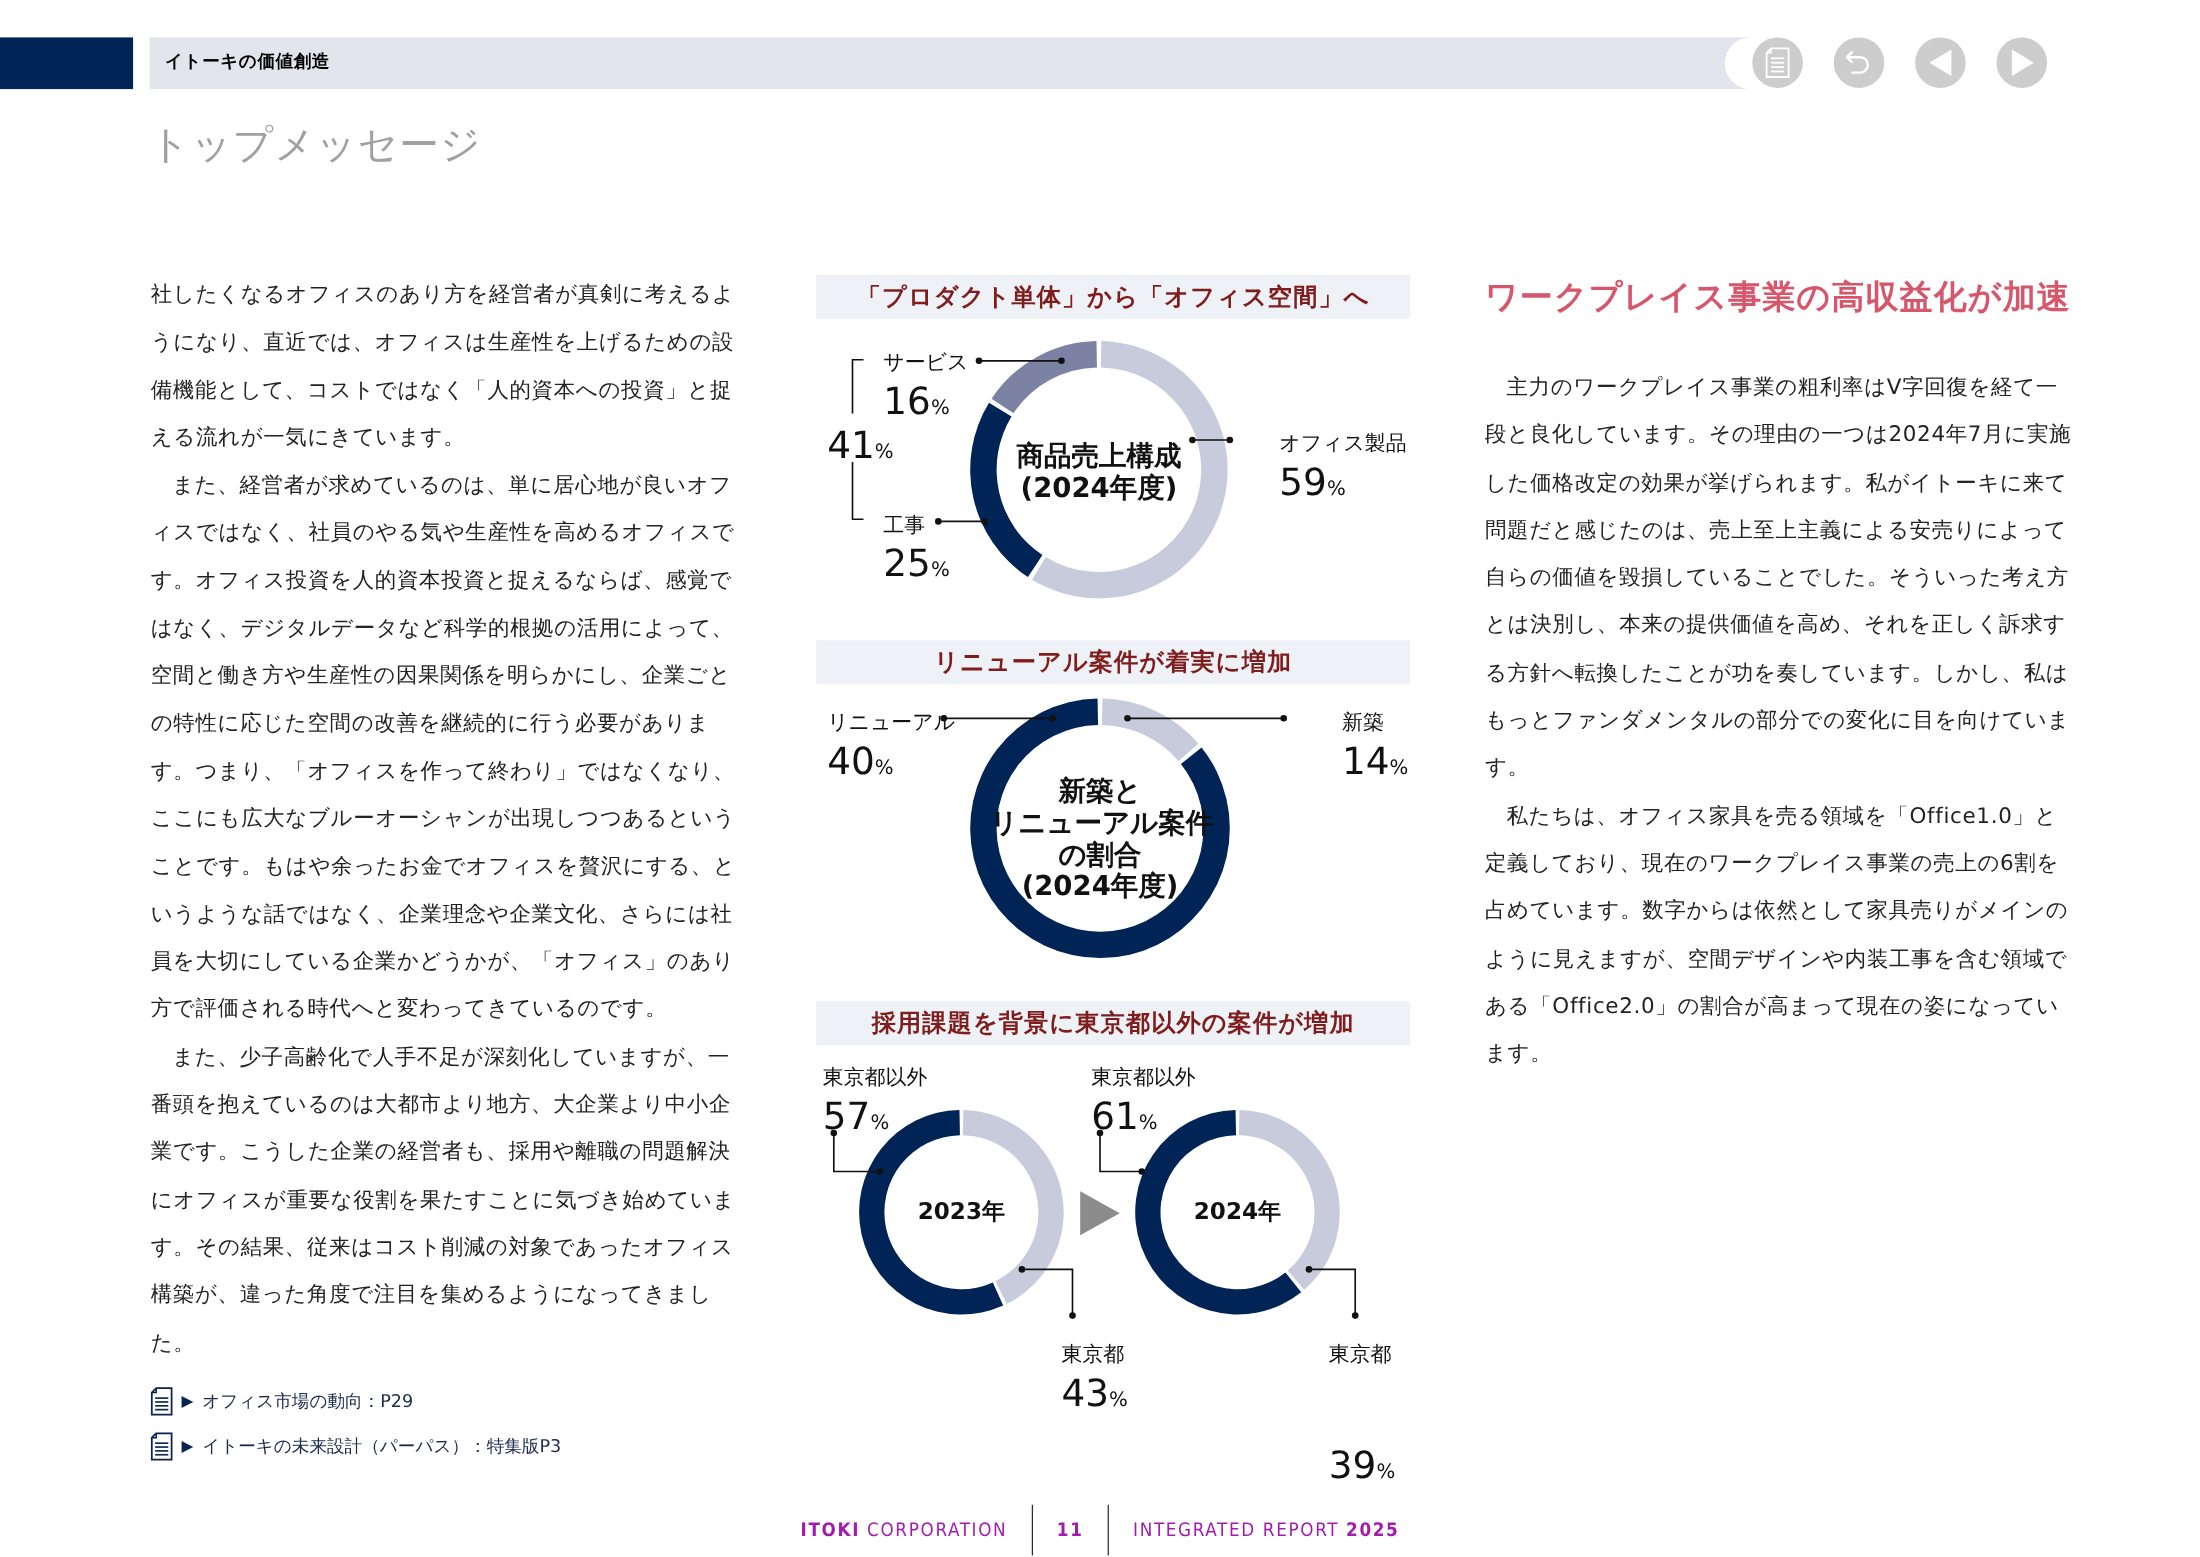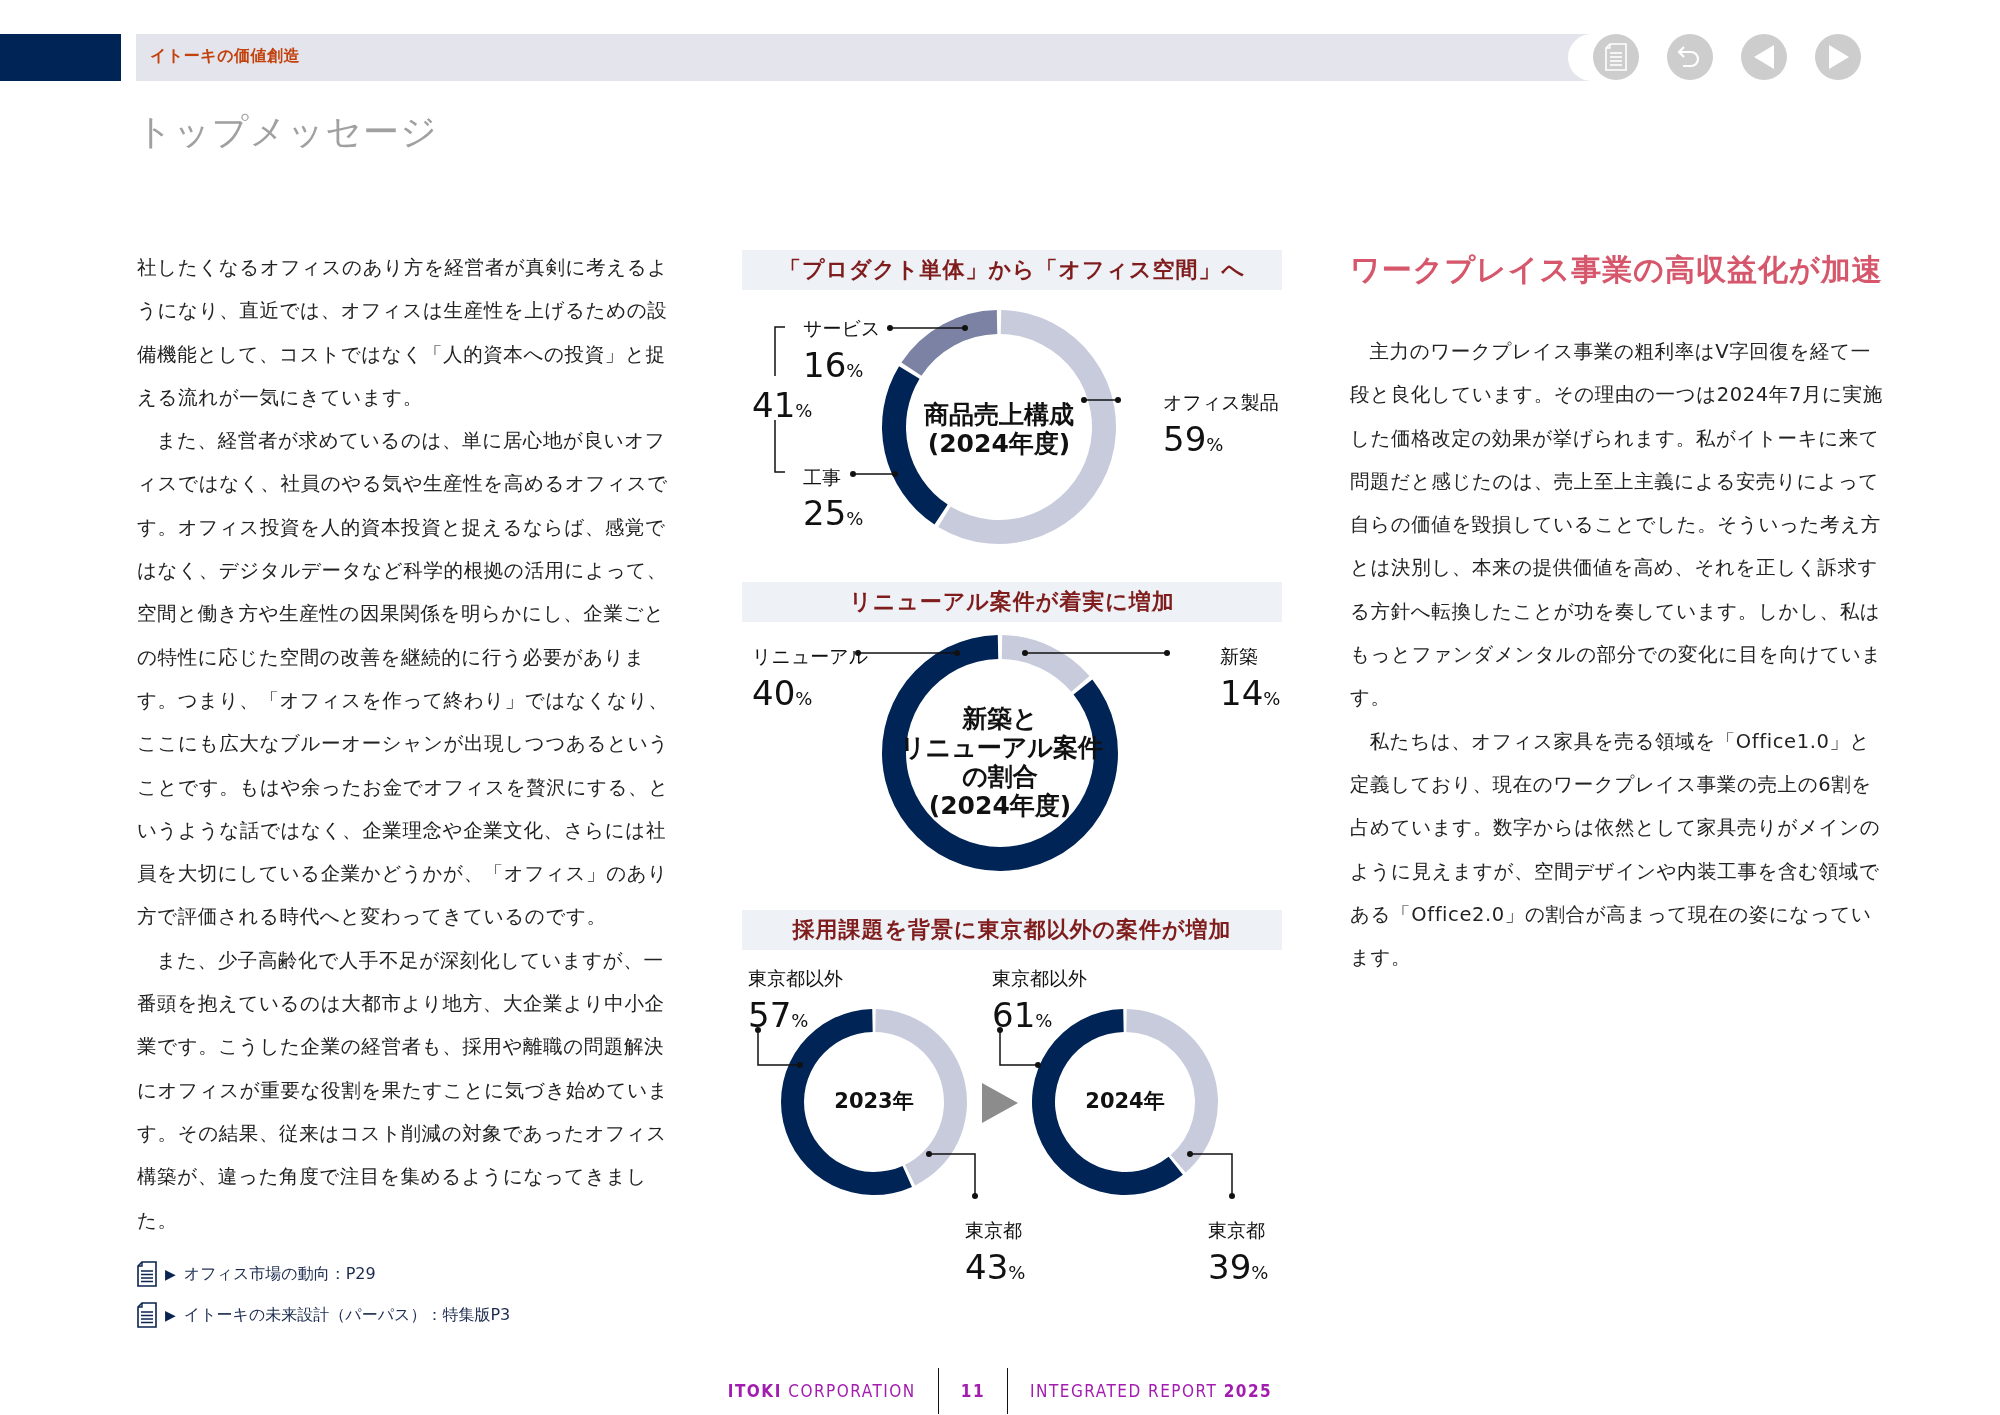--- a/index.html
+++ b/index.html
@@ -1,21 +1,21 @@
 <!DOCTYPE html>
 <html><head>
 <meta charset="utf-8">
 <style>
   html,body{margin:0;padding:0;background:#fff;}
   body{width:2000px;height:1415px;position:relative;overflow:hidden;font-family:"DejaVu Sans","Liberation Sans",sans-serif;color:#222;}
   .abs{position:absolute;}
   .navy-block{left:0;top:34px;width:121px;height:47px;background:#002455;}
   .section-bar{left:136px;top:34px;width:1454px;height:47px;background:#e4e5ec;border-radius:0 0 0 0;}
   .section-bar-notch{left:1568px;top:34px;width:46px;height:47px;background:#fff;border-radius:24px 0 0 24px;}
-  .section-label{left:150px;top:46px;font-size:16px;font-weight:bold;color:#c2410c;letter-spacing:0.5px;}
+  .section-label{left:150px;top:46px;font-size:16px;font-weight:bold;color:#000000;letter-spacing:0.5px;}
   .nav-btn{width:46px;height:46px;border-radius:50%;background:#cdcdcd;top:34px;display:flex;align-items:center;justify-content:center;cursor:pointer;}
   .page-title{left:136px;top:108px;font-size:36px;color:#a0a0a0;font-weight:normal;letter-spacing:1px;}
   .body-text{font-size:19.5px;line-height:43.3px;color:#222;letter-spacing:0.6px;}
   .body-text p{margin:0;text-indent:1em;}
   .body-text p.noindent{text-indent:0;}
   .left-col{left:137px;top:246px;width:540px;}
   .right-col{left:1350px;top:330px;width:540px;}
   .right-heading{left:1350px;top:250px;font-size:30px;font-weight:bold;color:#d6576b;letter-spacing:1px;}
   .ref-link{font-size:16px;color:#1a2a4d;display:flex;align-items:center;gap:8px;cursor:pointer;}
   .ref-link .tri{font-size:14px;color:#0b2350;}
@@ -165,21 +165,21 @@
 </div>
 
 <div class="abs chart-band" style="top:910px;">採用課題を背景に東京都以外の案件が増加</div>
 <div class="abs lbl" style="left:748px;top:966px;">東京都以外</div>
 <div class="abs pct" style="left:748px;top:998px;"><span>57</span><small>%</small></div>
 <div class="abs lbl" style="left:992px;top:966px;">東京都以外</div>
 <div class="abs pct" style="left:992px;top:998px;"><span>61</span><small>%</small></div>
 <div class="abs lbl" style="left:965px;top:1218px;">東京都</div>
 <div class="abs pct" style="left:965px;top:1250px;"><span>43</span><small>%</small></div>
 <div class="abs lbl" style="left:1208px;top:1218px;">東京都</div>
-<div class="abs pct" style="left:1208px;top:1250px;"><span>39</span><small>%</small></div>
+<div class="abs pct" style="left:1208px;top:1316px;"><span>39</span><small>%</small></div>
 <div class="abs center-txt" style="left:814px;top:1087px;width:120px;font-size:21px;">2023年</div>
 <div class="abs center-txt" style="left:1065px;top:1087px;width:120px;font-size:21px;">2024年</div>
 
 <div class="abs right-heading">ワークプレイス事業の高収益化が加速</div>
 <div class="abs body-text right-col">
   <p>主力のワークプレイス事業の粗利率はV字回復を経て一段と良化しています。その理由の一つは2024年7月に実施した価格改定の効果が挙げられます。私がイトーキに来て問題だと感じたのは、売上至上主義による安売りによって自らの価値を毀損していることでした。そういった考え方とは決別し、本来の提供価値を高め、それを正しく訴求する方針へ転換したことが功を奏しています。しかし、私はもっとファンダメンタルの部分での変化に目を向けています。</p>
   <p>私たちは、オフィス家具を売る領域を「Office1.0」と定義しており、現在のワークプレイス事業の売上の6割を占めています。数字からは依然として家具売りがメインのように見えますが、空間デザインや内装工事を含む領域である「Office2.0」の割合が高まって現在の姿になっています。</p>
 </div>
 
 <div class="abs footer">

